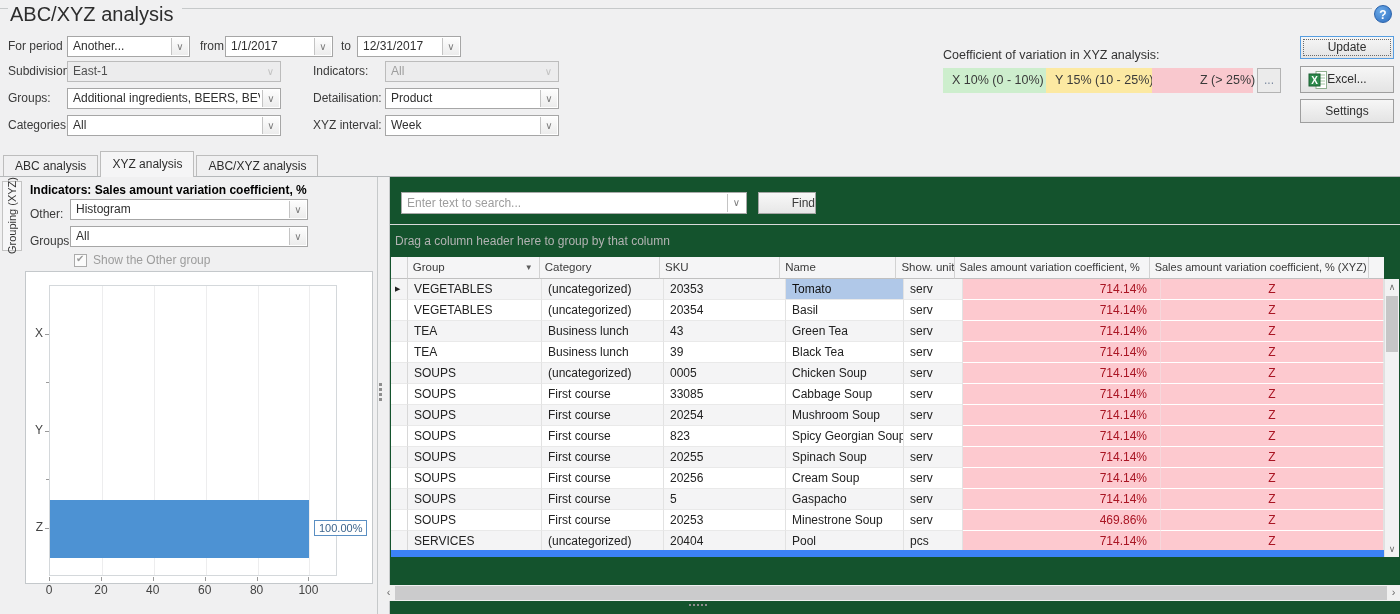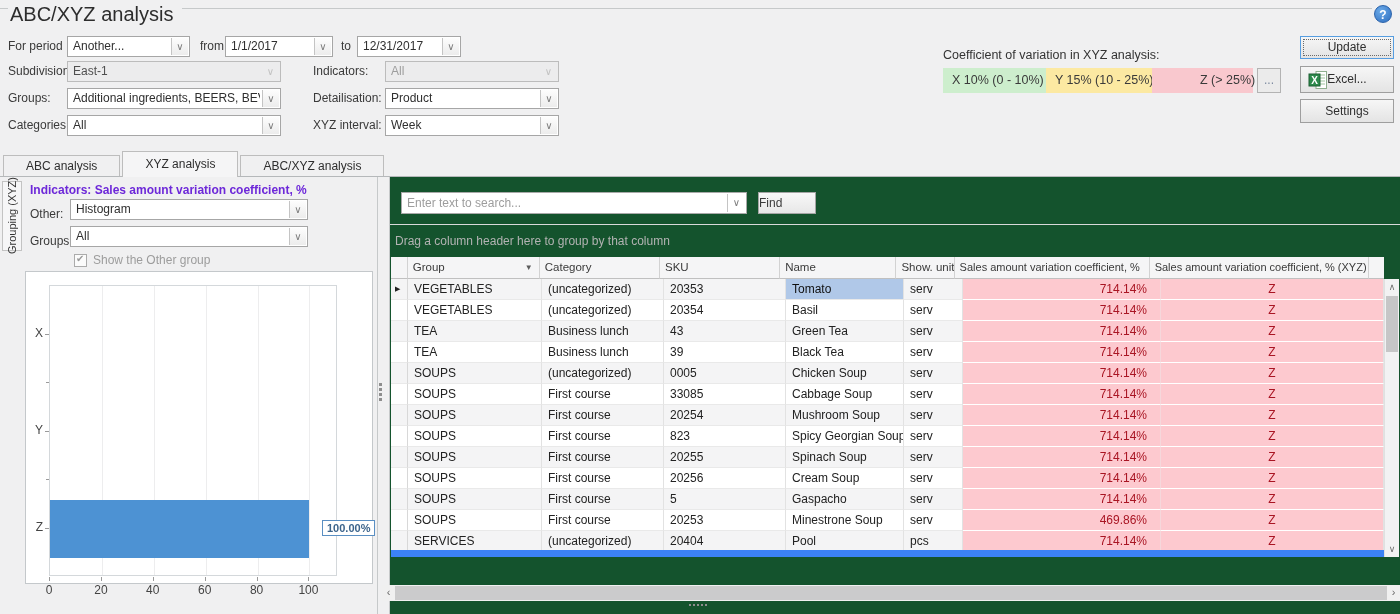--- a/index.html
+++ b/index.html
@@ -31,34 +31,34 @@
 
 
 .btn{position:absolute;left:1300px;width:94px;border:1px solid #9e9e9e;background:linear-gradient(#f6f6f6,#e4e4e4);color:#2e2e2e;text-align:center;cursor:pointer}
 #btnUpdate{top:36px;height:23px;line-height:21px;border-color:#569de0;outline:1px dotted #6b6b6b;outline-offset:-4px}
 #btnExcel{top:66px;height:27px;line-height:25px}
 #btnExcel svg{position:absolute;left:7px;top:3px}
 #btnSettings{top:99px;height:24px;line-height:22px}
 
 
 #tabStrip{left:3px;top:150px;height:26px;display:flex;align-items:flex-end;z-index:4}
-.tab{height:21px;line-height:20px;padding:0 22px;background:#f0f0f1;border:1px solid #bdbdbd;border-bottom:none;margin-right:2px;color:#2e2e2e;cursor:pointer;white-space:nowrap}
+.tab{height:21px;line-height:20px;padding:0 11px;background:#f0f0f1;border:1px solid #bdbdbd;border-bottom:none;margin-right:2px;color:#2e2e2e;cursor:pointer;white-space:nowrap}
 .tab.active{height:26px;line-height:25px;background:#f5f5f6;position:relative;z-index:6;margin-bottom:-1px}
 #contentTopLine{left:0;top:176px;width:1400px;height:1px;background:#b5b8ba;z-index:1}
 
 
 #content{left:0;top:177px;width:1400px;height:437px;border-right:1px solid #c6c9ca}
 
 
 #sideTab{left:2px;top:4px;width:20px;height:70px;border:1px solid #c3c3c3;background:#f6f6f7;display:flex;align-items:center;justify-content:center;cursor:pointer}
 #sideTab span{writing-mode:vertical-rl;transform:rotate(180deg);font-size:11px;color:#333;white-space:nowrap}
 
 
 #leftPanel{left:22px;top:0;width:356px;height:437px;border-right:1px solid #c6c9ca;background:#f0f0f1}
-#lpHeader{left:8px;top:6px;font-weight:bold;color:#6d28d9;white-space:nowrap}
+#lpHeader{left:8px;top:6px;font-weight:bold;color:#000000;white-space:nowrap}
 #lpType{left:8px;top:27px}
 #lpGroups{left:8px;top:54px}
 .cb{left:52px;top:77px;width:13px;height:13px;border:1px solid #ababab;background:#fbfbfb}
 .cb::after{content:"✔";position:absolute;left:1px;top:-2px;font-size:10px;color:#9a9a9a}
 #cbLabel{left:71px;top:76px;color:#9c9c9c}
 
 
 #chartBox{left:3px;top:94px;width:348px;height:313px;background:#fff;border:1px solid #c4c8cb}
 #plot{left:23px;top:13px;width:288px;height:291px;border:1px solid #d4d8db;background:#fff}
 .gridv{position:absolute;top:0;bottom:0;width:1px;background:#ededee}
@@ -73,21 +73,21 @@
 #vsplit{left:379px;top:206px;width:4px;height:16px}
 .vgrip{width:3px;height:3px;background:#8e8e8e;box-shadow:0 5px #8e8e8e,0 10px #8e8e8e,0 15px #8e8e8e}
 
 
 #rightPanel{left:389px;top:0;width:1011px;height:437px;border-left:1px solid #c6c9ca;background:#14532d}
 #searchBox{left:11px;top:15px;width:346px;height:22px;border:1px solid #a9a9a9;background:#fff}
 #searchBox input{position:absolute;left:5px;right:22px;top:1px;bottom:1px;border:none;outline:none;font:12px "Liberation Sans",sans-serif;color:#333;background:transparent}
 #searchBox input::placeholder{color:#9d9d9d}
 #searchArw{position:absolute;top:1px;right:1px;bottom:1px;width:18px;border-left:1px solid #c4c4c4}
 #searchArw::after{content:"∨";position:absolute;inset:0;text-align:center;line-height:18px;font-size:10px;color:#7d7d7d}
-#findBtn{left:368px;top:15px;width:58px;height:22px;border:1px solid #a5a5a5;background:linear-gradient(#f8f8f8,#e7e7e7);text-align:left;line-height:20px;cursor:pointer}
+#findBtn{left:368px;top:15px;width:58px;height:22px;border:1px solid #a5a5a5;background:linear-gradient(#f8f8f8,#e7e7e7);text-align:right;line-height:20px;cursor:pointer}
 #sepLine{left:0;top:47px;width:1011px;height:1px;background:#d9d9d9}
 #groupHint{left:5px;top:57px;color:#b3b3b3}
 
 
 #table{left:1px;top:80px;width:1008px}
 .trow,.thead{display:flex;width:993px}
 .th{height:22px;line-height:21px;background:#f5f5f6;border-right:1px solid #d2d2d2;border-bottom:1px solid #c0c0c0;padding-left:5px;font-size:11.5px;color:#3a3a3a;white-space:nowrap;overflow:hidden;position:relative;cursor:pointer}
 .th.small{font-size:11px}
 .th .sort{position:absolute;right:6px;top:0;font-size:8px;color:#5c5c5c}
 .td{height:21px;line-height:20px;border-right:1px solid #e2e2e2;border-bottom:1px solid #e9e9e9;padding-left:6px;white-space:nowrap;overflow:hidden;color:#222;cursor:default}
@@ -248,21 +248,21 @@
           <div class="abs xtick" style="left: 282.459px; top: 305px;"></div>
           <div class="xlab" style="left: 269.459px; top: 311px;">100</div>
           <div class="catlab" style="top: 53.5px;">X</div>
           <div class="abs ytick" style="left: 19px; width: 4px; top: 61.5px;"></div>
           <div class="catlab" style="top: 150.5px;">Y</div>
           <div class="abs ytick" style="left: 19px; width: 4px; top: 158.5px;"></div>
           <div class="abs ytick" style="left: 20px; width: 3px; top: 110px;"></div>
           <div class="catlab" style="top: 247.5px;">Z</div>
           <div class="abs ytick" style="left: 19px; width: 4px; top: 255.5px;"></div>
           <div class="abs ytick" style="left: 20px; width: 3px; top: 207px;"></div>
-          <div class="abs" id="barLabel" style="left: 296px; top: 247.5px; font-weight: bold;">100.00%</div>
+          <div class="abs" id="barLabel" style="left: 288px; top: 247.5px;">100.00%</div>
         </div>
     </div>
   </div>
 
   <div class="abs" id="vsplit">
       <div class="vgrip"></div>
     </div>
 
   <div class="abs" id="rightPanel">
     <div class="abs" id="searchBox">

